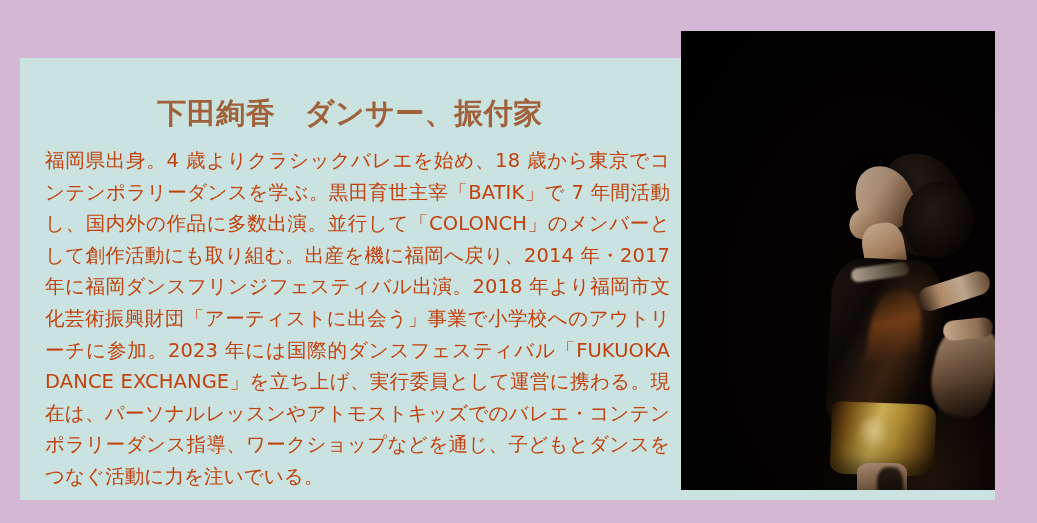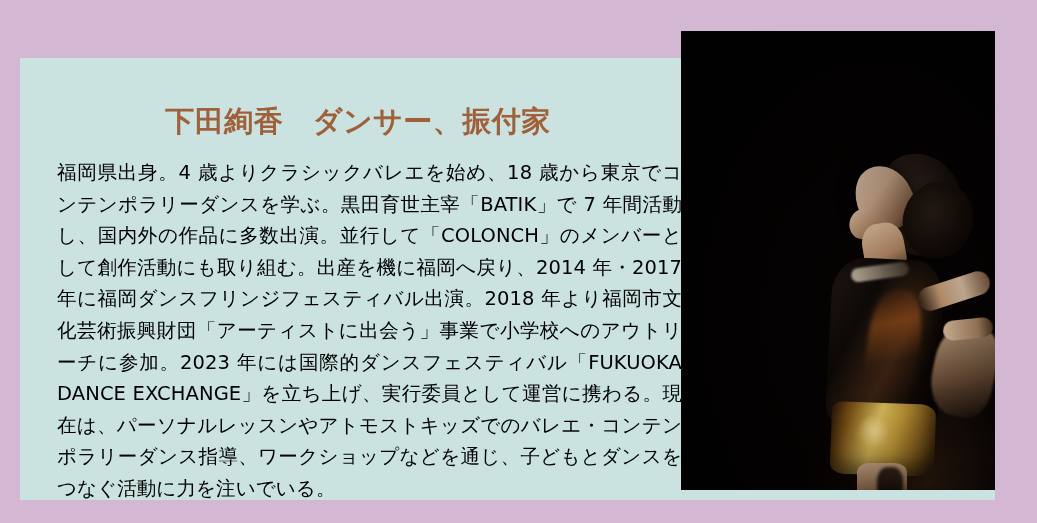--- a/index.html
+++ b/index.html
@@ -37,36 +37,36 @@
     left: 0px;
     top: 40px;
     width: 660px;
     text-align: center;
     font-family: "DejaVu Sans", "Liberation Sans", sans-serif;
     font-weight: bold;
     font-size: 29px;
     letter-spacing: 0.5px;
     color: #a0603a;
     white-space: nowrap;
-    margin: 8px;
+    margin: 0;
     line-height: 1.1;
   }
 
   #card-body {
     position: absolute;
     left: 25px;
     top: 87px;
     width: 625px;
     font-family: "DejaVu Sans", "Liberation Sans", sans-serif;
     font-size: 19.5px;
     line-height: 31.6px;
-    color: #000000;
+    color: #c2410c;
     text-align: justify;
     text-justify: inter-character;
-    margin: 12px;
+    margin: 0;
     letter-spacing: 0.1px;
   }
 
   
   #dancer-photo {
     position: absolute;
     left: 681px;
     top: 31px;
     width: 314px;
     height: 459px;

